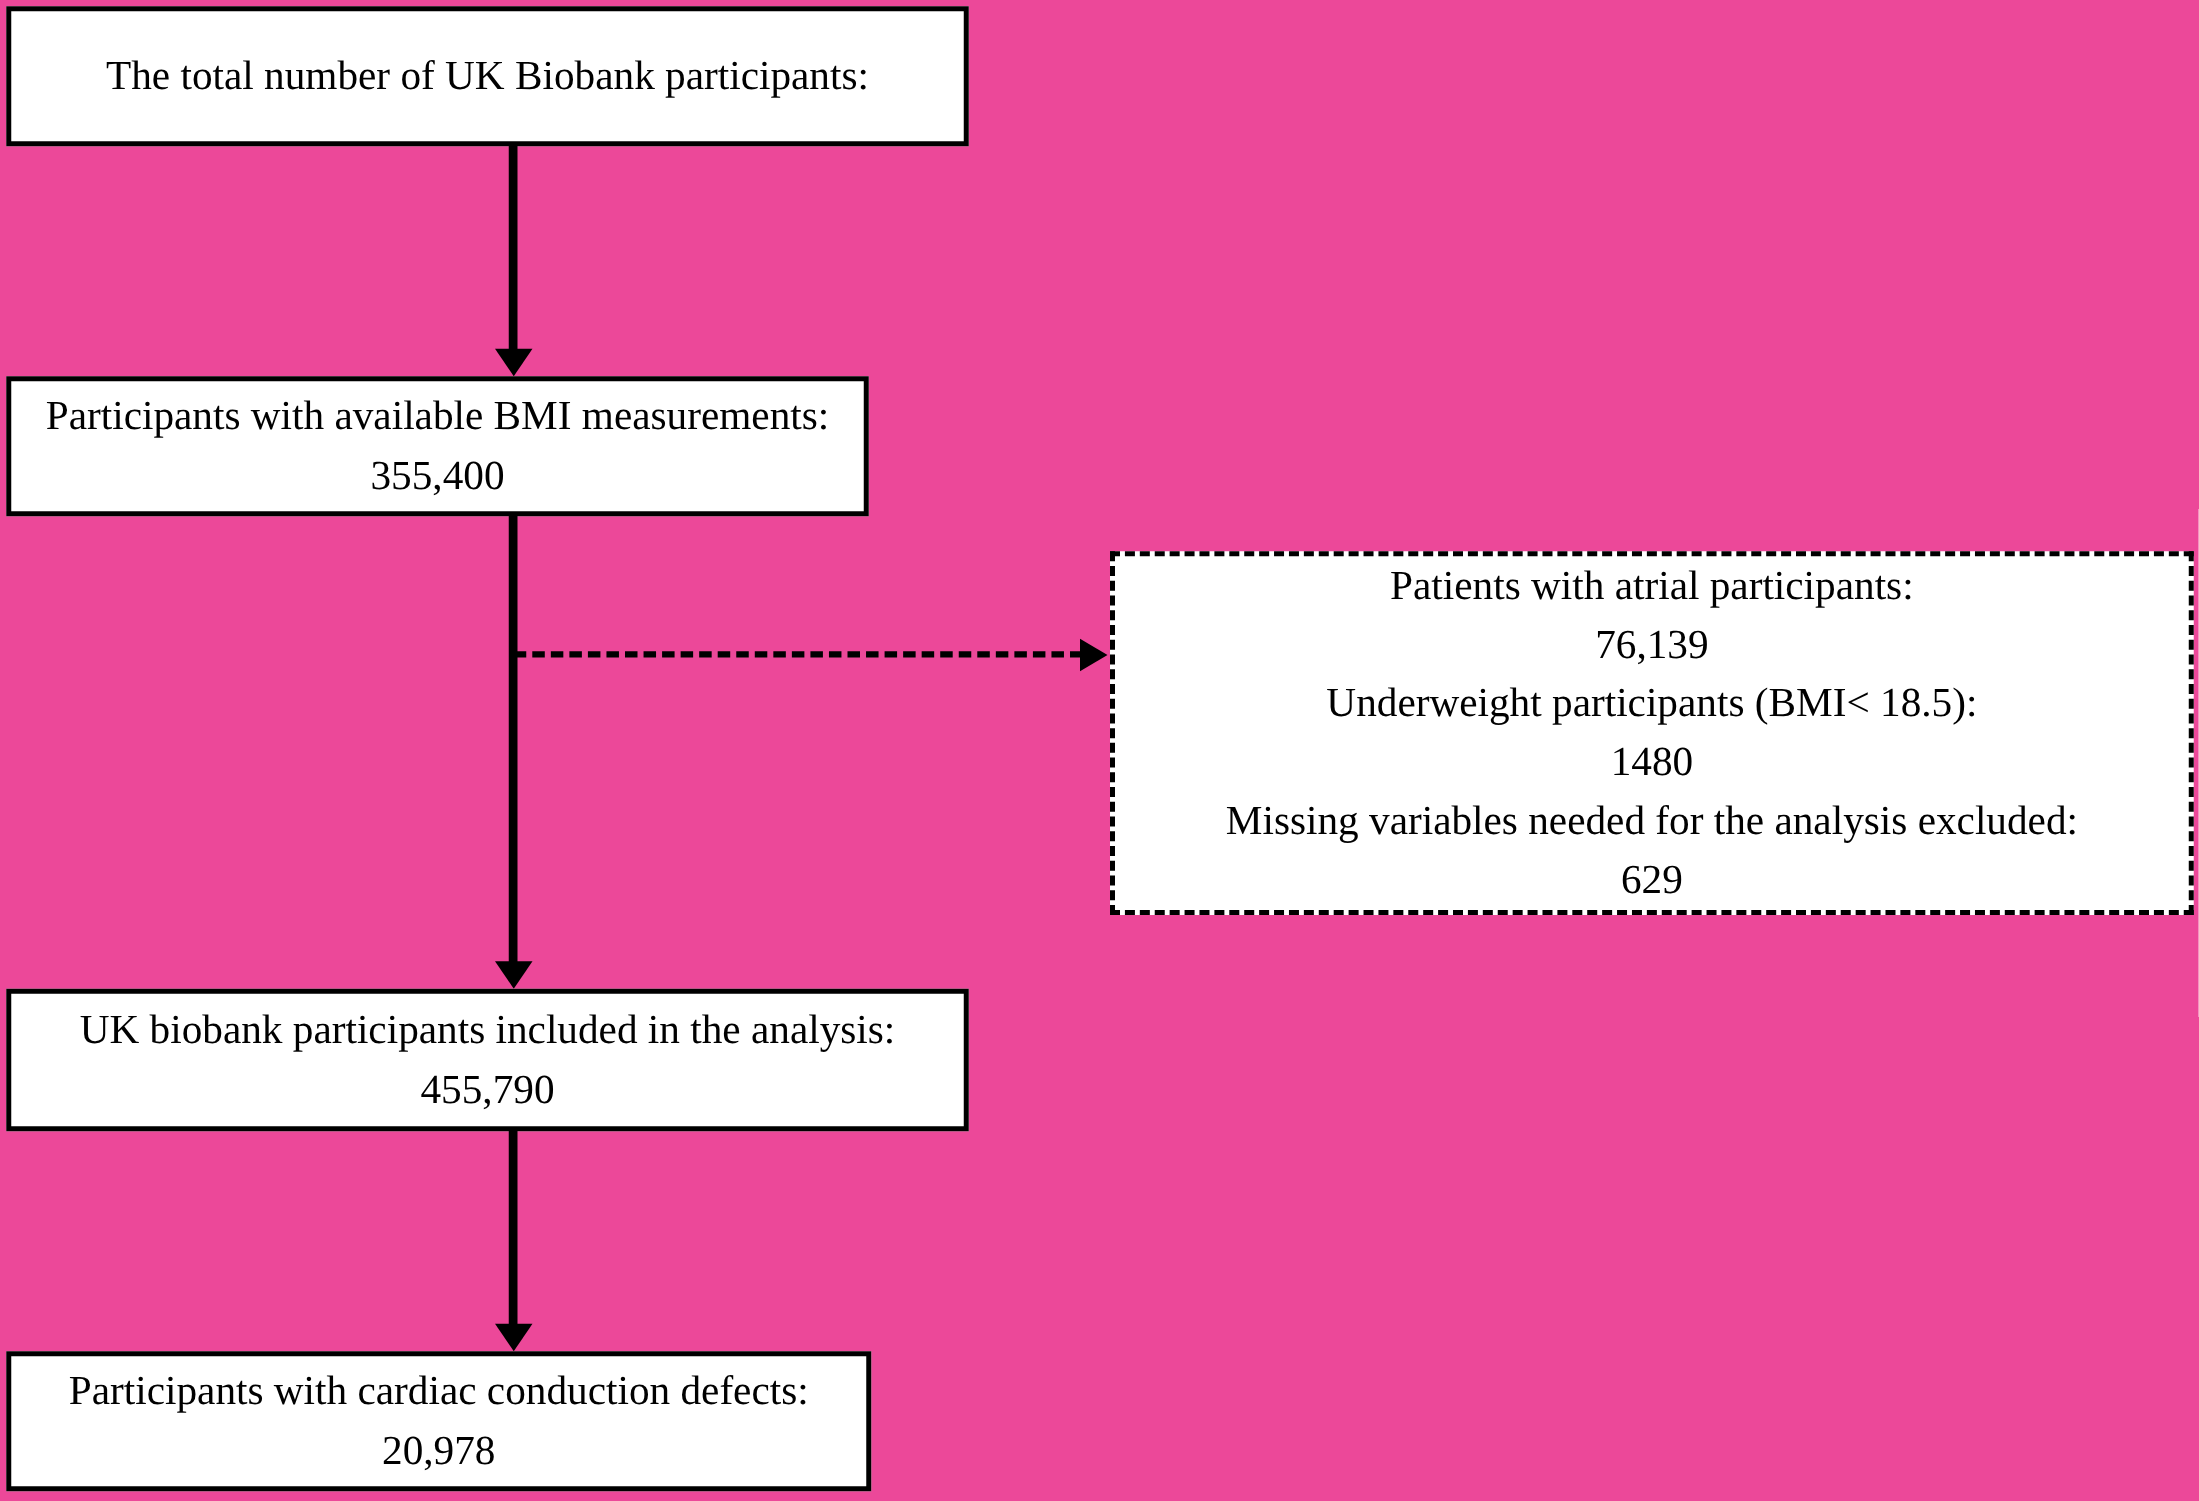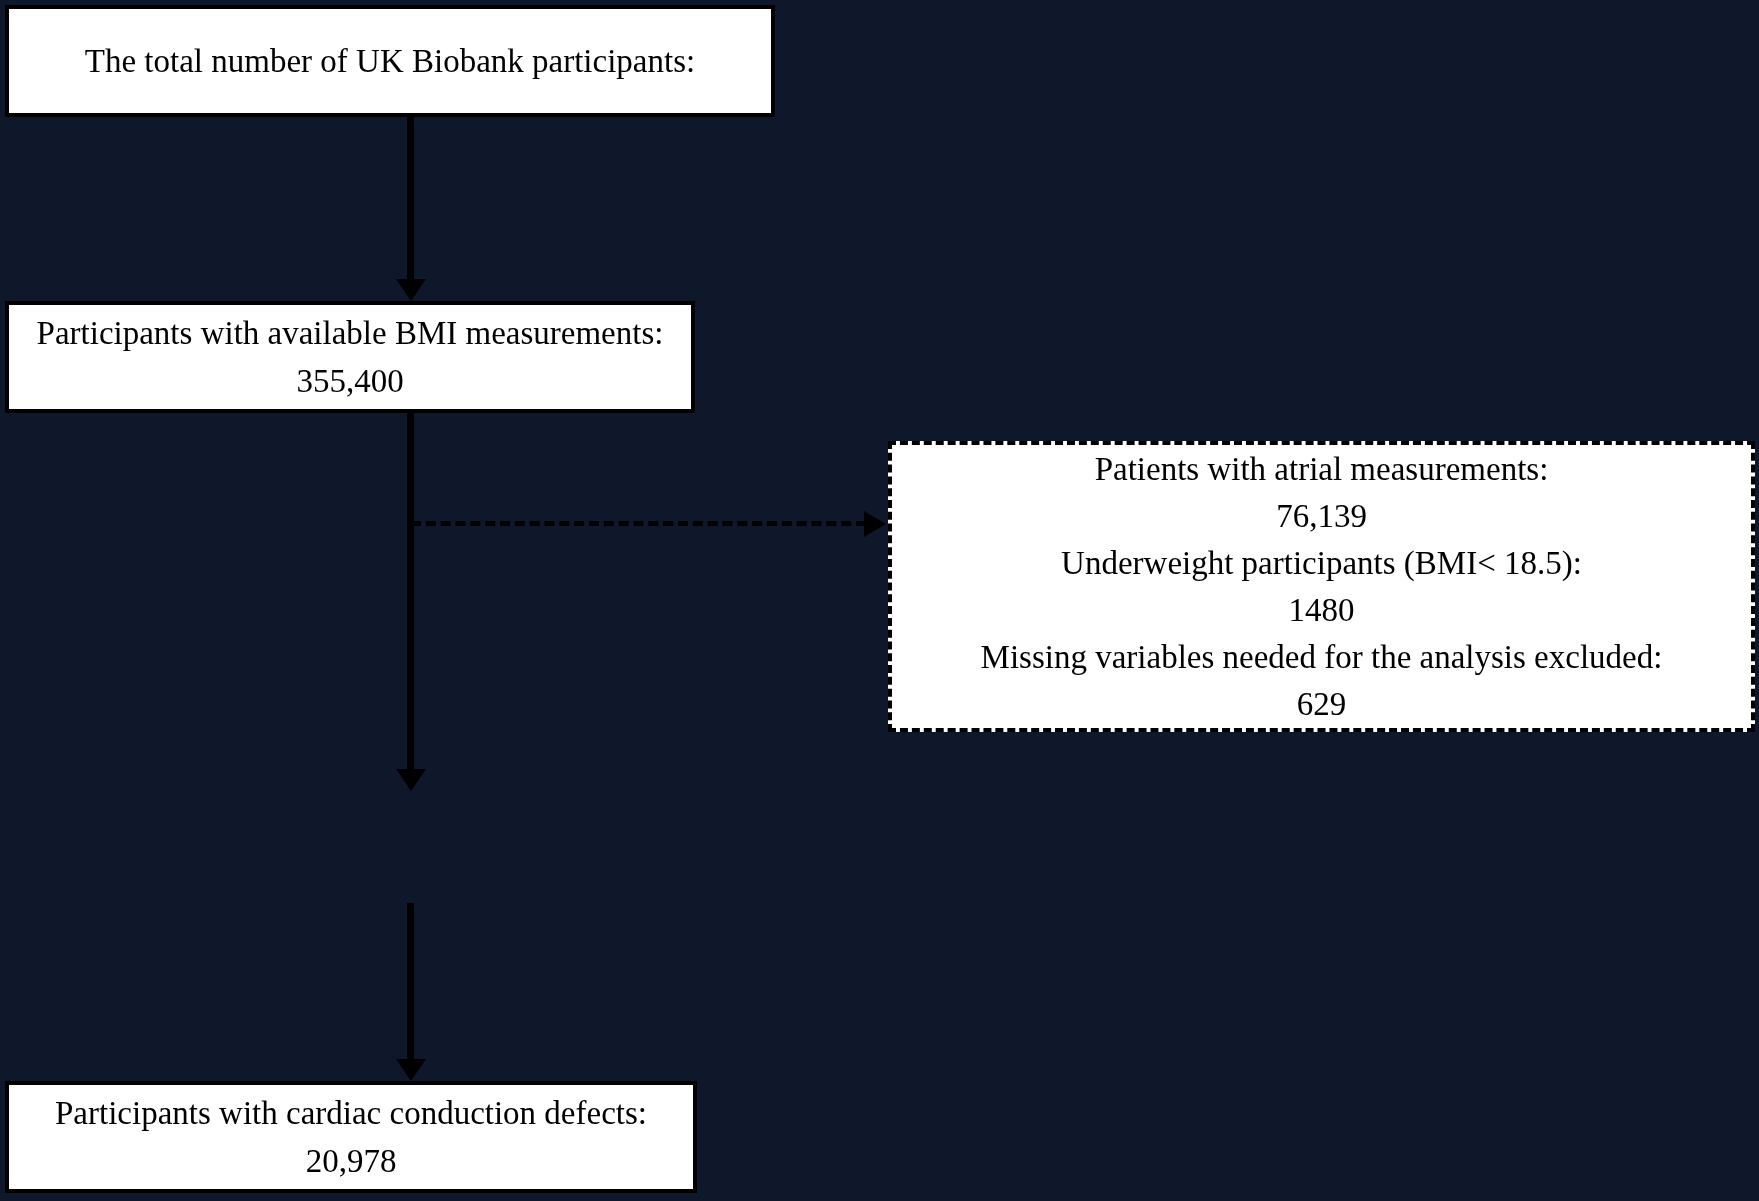--- a/index.html
+++ b/index.html
@@ -4,21 +4,21 @@
 <style>
   html, body {
     margin: 0;
     padding: 0;
     background: #ffffff;
   }
   .canvas {
     position: relative;
     width: 1759px;
     height: 1201px;
-    background: #0f172a;
+    background: #ec4899;
     font-family: "Liberation Serif", "DejaVu Serif", serif;
     color: #000000;
     overflow: hidden;
   }
   .flow-box {
     position: absolute;
     box-sizing: border-box;
     border: 4px solid #000000;
     background: #ffffff;
     display: flex;
@@ -94,28 +94,32 @@
     <div class="txt-line">355,400</div>
   </div>
 
   <div class="shaft-v shaft-2"></div>
   <div class="head-down head-2"></div>
 
   <div class="shaft-h-dashed"></div>
   <div class="head-right"></div>
 
   <div class="flow-box dashed box-excl">
-    <div class="txt-line">Patients with atrial measurements:</div>
+    <div class="txt-line">Patients with atrial participants:</div>
     <div class="txt-line">76,139</div>
     <div class="txt-line">Underweight participants (BMI&lt; 18.5):</div>
     <div class="txt-line">1480</div>
     <div class="txt-line">Missing variables needed for the analysis excluded:</div>
     <div class="txt-line">629</div>
   </div>
 
+  <div class="flow-box box-3">
+    <div class="txt-line">UK biobank participants included in the analysis:</div>
+    <div class="txt-line">455,790</div>
+  </div>
 
   <div class="shaft-v shaft-3"></div>
   <div class="head-down head-3"></div>
 
   <div class="flow-box box-4">
     <div class="txt-line">Participants with cardiac conduction defects:</div>
     <div class="txt-line">20,978</div>
   </div>
 
 </div>

